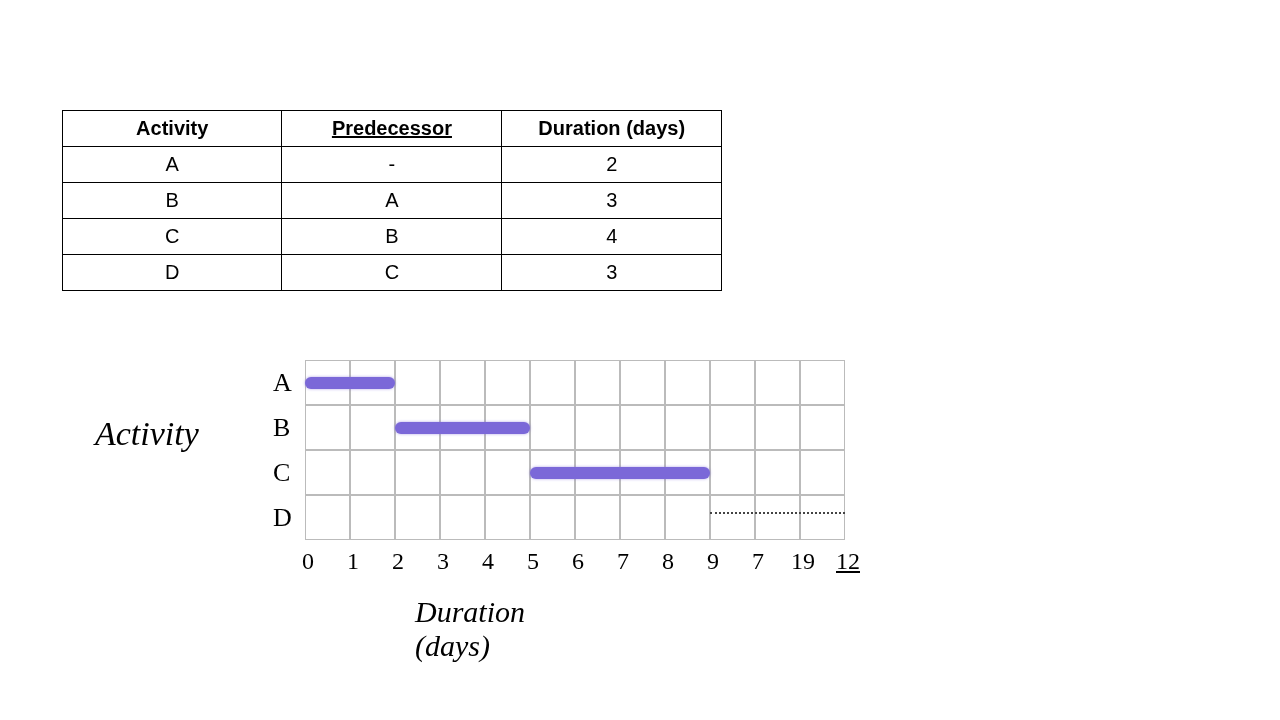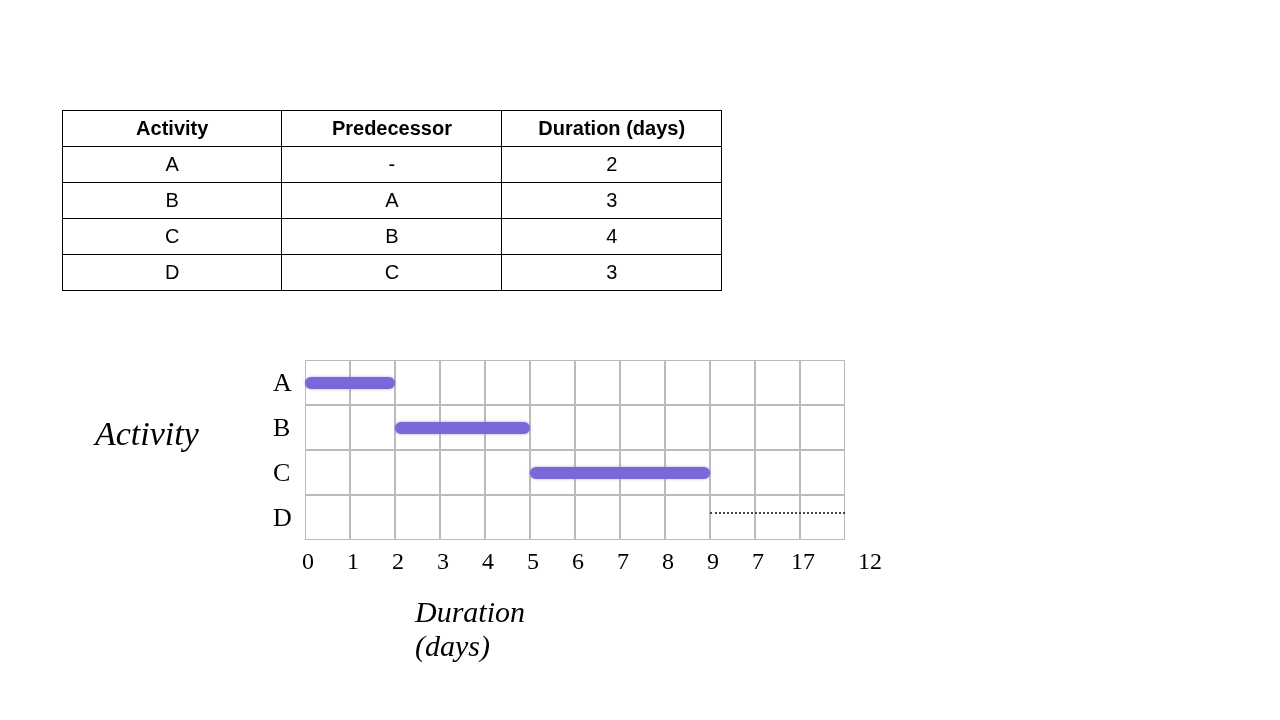--- a/index.html
+++ b/index.html
@@ -29,21 +29,21 @@
     border: 1px solid #000;
     text-align: center;
     padding: 6px 0;
     font-size: 20px;
   }
   .tbl th {
     font-weight: bold;
   }
   .tbl td { font-weight: normal; }
   .col-a { width: 220px; }
-  .col-p { width: 220px; }
+  .col-p { width: 220px; text-decoration: underline; }
   .col-d { width: 220px; }
 
   
   .gantt-wrap {
     position: absolute;
     left: 95px;
     top: 360px;
   }
   .y-axis-title {
     position: absolute;
@@ -202,22 +202,22 @@
         <div class="tick-label" style="left: 243px; top: 188px; width: 30px;">1</div>
         <div class="tick-label" style="left: 288px; top: 188px; width: 30px;">2</div>
         <div class="tick-label" style="left: 333px; top: 188px; width: 30px;">3</div>
         <div class="tick-label" style="left: 378px; top: 188px; width: 30px;">4</div>
         <div class="tick-label" style="left: 423px; top: 188px; width: 30px;">5</div>
         <div class="tick-label" style="left: 468px; top: 188px; width: 30px;">6</div>
         <div class="tick-label" style="left: 513px; top: 188px; width: 30px;">7</div>
         <div class="tick-label" style="left: 558px; top: 188px; width: 30px;">8</div>
         <div class="tick-label" style="left: 603px; top: 188px; width: 30px;">9</div>
         <div class="tick-label" style="left: 648px; top: 188px; width: 30px;">7</div>
-        <div class="tick-label" style="left: 693px; top: 188px; width: 30px;">17</div>
-        <div class="tick-label" style="left: 760px; top: 188px; width: 30px;">12</div>
+        <div class="tick-label" style="left: 693px; top: 188px; width: 30px;">19</div>
+        <div class="tick-label" style="left: 738px; top: 188px; width: 30px; text-decoration: underline;">12</div>
       </div>
 
     <div id="bars">
         <div class="bar" style="left: 210px; top: 17px; width: 90px; background: rgb(123, 104, 216);"></div>
         <div class="bar" style="left: 300px; top: 62px; width: 135px; background: rgb(123, 104, 216);"></div>
         <div class="bar" style="left: 435px; top: 107px; width: 180px; background: rgb(123, 104, 216);"></div>
         <div class="bar dashed" style="left: 615px; top: 152px; width: 135px;"></div>
       </div>
 
   </div>

